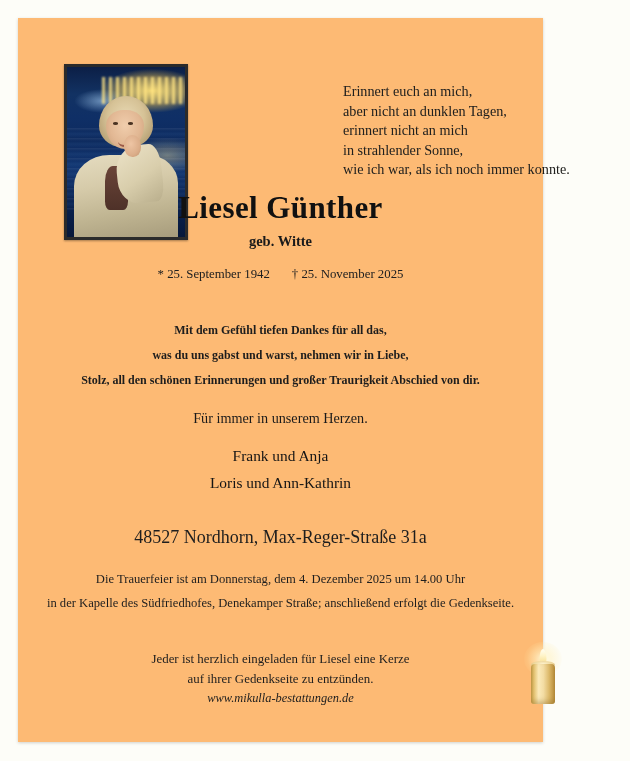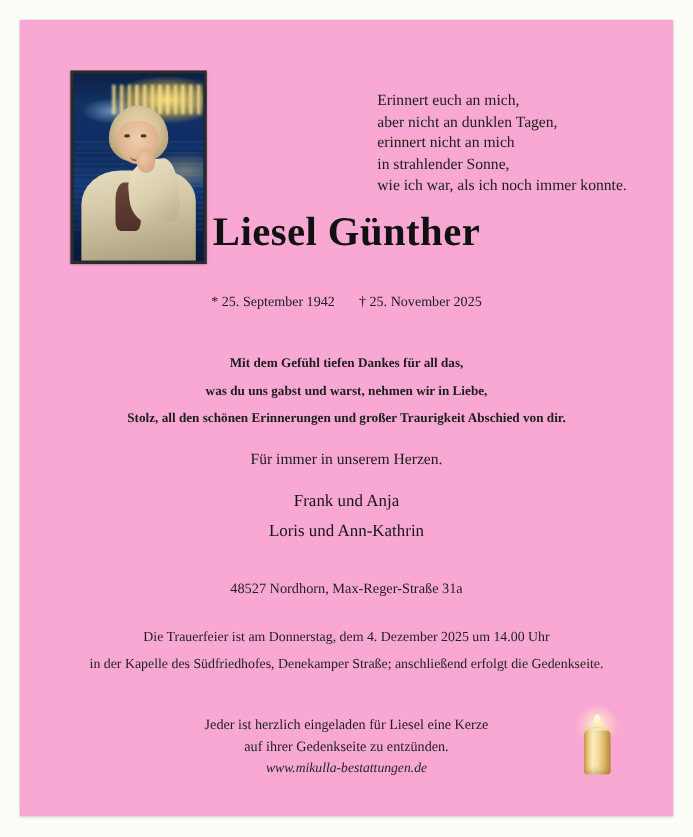--- a/index.html
+++ b/index.html
@@ -12,23 +12,23 @@
     height: 761px;
     overflow: hidden;
     background: #fdfdf8;
     font-family: "Liberation Serif", "DejaVu Serif", serif;
   }
 
   #memorial-card {
     position: absolute;
     left: 18px;
     top: 18px;
-    width: 594px;
+    width: 525px;
     height: 724px;
-    background: #f9a8d4;
+    background: #fdba74;
     box-shadow: 0 1px 3px rgba(0,0,0,0.18);
   }
 
   
   #portrait-frame {
     position: absolute;
     left: 46px;
     top: 46px;
     width: 124px;
     height: 176px;
@@ -176,21 +176,21 @@
     text-align: left;
     font-size: 14.2px;
     line-height: 19.6px;
     color: #20201e;
   }
   #poem div { white-space: nowrap; }
 
   #deceased-name {
     left: 0; right: 0;
     top: 172px;
-    font-size: 37px;
+    font-size: 31px;
     font-weight: bold;
     letter-spacing: 0.4px;
     color: #111;
   }
   #maiden-name {
     left: 0; right: 0;
     top: 215px;
     font-size: 14.5px;
     font-weight: bold;
     color: #1a1a1a;
@@ -220,21 +220,21 @@
   #family-names {
     left: 0; right: 0;
     top: 424px;
     font-size: 15.4px;
     line-height: 27px;
     color: #141414;
   }
   #address-line {
     left: 0; right: 0;
     top: 509px;
-    font-size: 13px;
+    font-size: 18px;
     color: #1e1e1e;
   }
   #service-info {
     left: 0; right: 0;
     top: 549px;
     font-size: 12.6px;
     line-height: 24px;
     color: #1e1e1e;
   }
   #candle-invite {
@@ -338,20 +338,21 @@
 
   <div class="txt" id="poem">
     <div>Erinnert euch an mich,</div>
     <div>aber nicht an dunklen Tagen,</div>
     <div>erinnert nicht an mich</div>
     <div>in strahlender Sonne,</div>
     <div>wie ich war, als ich noch immer konnte.</div>
   </div>
 
   <div class="txt" id="deceased-name">Liesel Günther</div>
+  <div class="txt" id="maiden-name">geb. Witte</div>
 
   <div class="txt" id="life-dates">
     <span>* 25. September 1942</span><span class="gap"></span><span>† 25. November 2025</span>
   </div>
 
   <div class="txt" id="tribute">
     <div>Mit dem Gefühl tiefen Dankes für all das,</div>
     <div>was du uns gabst und warst, nehmen wir in Liebe,</div>
     <div>Stolz, all den schönen Erinnerungen und großer Traurigkeit Abschied von dir.</div>
   </div>

